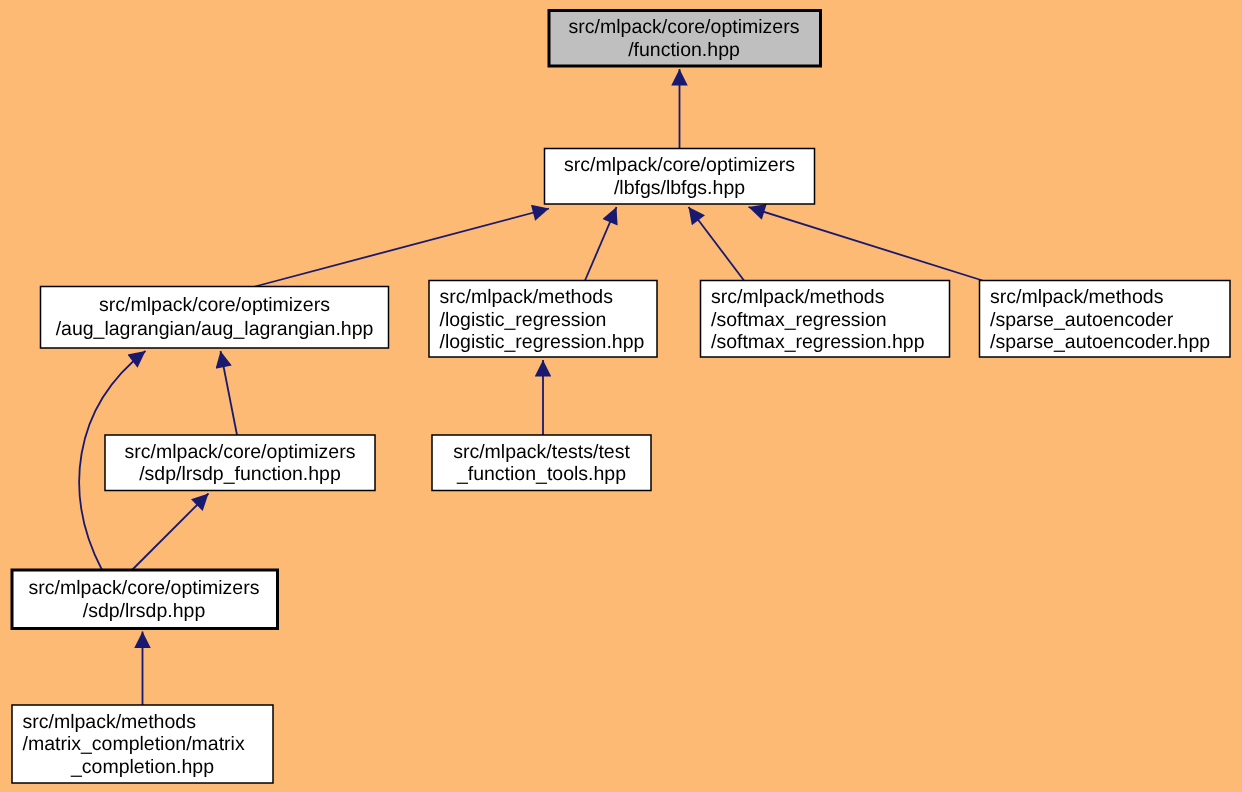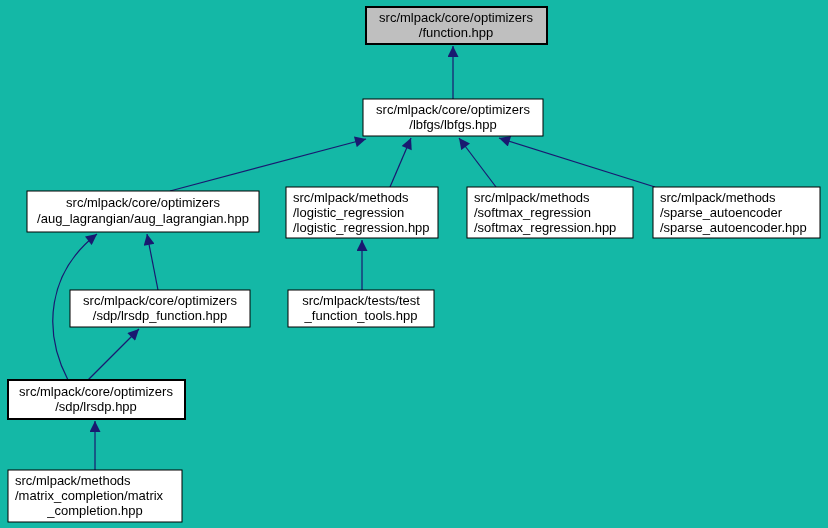--- a/index.html
+++ b/index.html
@@ -4,21 +4,21 @@
 <style>
   html, body {
     margin: 0;
     padding: 0;
     background: #ffffff;
   }
   .stage {
     position: relative;
     width: 828px;
     height: 528px;
-    background: #14b8a6;
+    background: #fdba74;
     overflow: hidden;
   }
   svg text {
     font-family: "Liberation Sans", "DejaVu Sans", sans-serif;
     font-size: 13px;
     fill: #000000;
   }
   .edge {
     fill: none;
     stroke: #191970;

